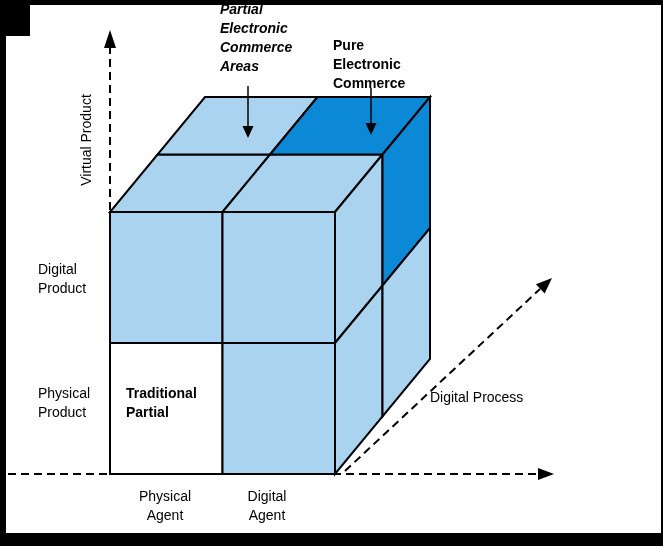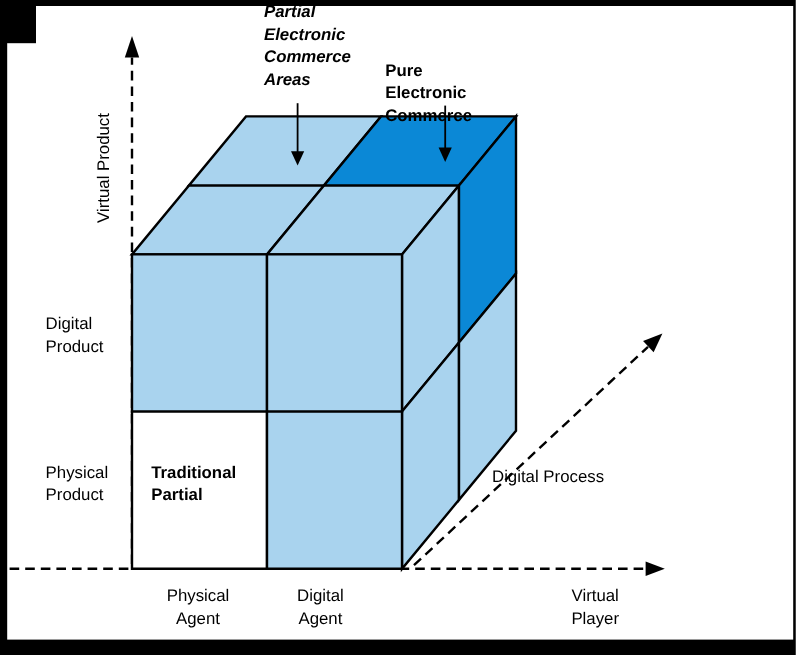--- a/index.html
+++ b/index.html
@@ -51,30 +51,28 @@
     <line class="ptr" x1="248" y1="86" x2="248" y2="128"></line>
     <polygon class="head" points="248,138 242.5,126 253.5,126"></polygon>
     <line class="ptr" x1="371" y1="88" x2="371" y2="125"></line>
     <polygon class="head" points="371,135 365.5,123 376.5,123"></polygon>
   </svg>
 
   <div class="label bold" style="left:220px;top:0;font-style:italic;">Partial
 Electronic
 Commerce
 Areas</div>
-  <div class="label bold" style="left:321px;top:36px;margin-top:13px;">Pure
+  <div class="label bold" style="left:333px;top:36px;">Pure
 Electronic
 Commerce</div>
   <div class="label rot">Virtual Product</div>
   <div class="label" style="left:38px;top:260px;">Digital
 Product</div>
   <div class="label" style="left:38px;top:384px;">Physical
 Product</div>
   <div class="label bold" style="left:126px;top:384px;">Traditional
 Partial</div>
   <div class="label center" style="left:130px;top:487px;width:70px;">Physical
 Agent</div>
   <div class="label center" style="left:232px;top:487px;width:70px;">Digital
 Agent</div>
-  <div class="label center" style="left:461px;top:487px;width:70px;">Virtual
-Player</div>
-  <div class="label" style="left:410px;top:388px;white-space:nowrap;">Digital Process</div>
+  <div class="label" style="left:430px;top:388px;white-space:nowrap;">Digital Process</div>
 </div>
 
 </body></html>

